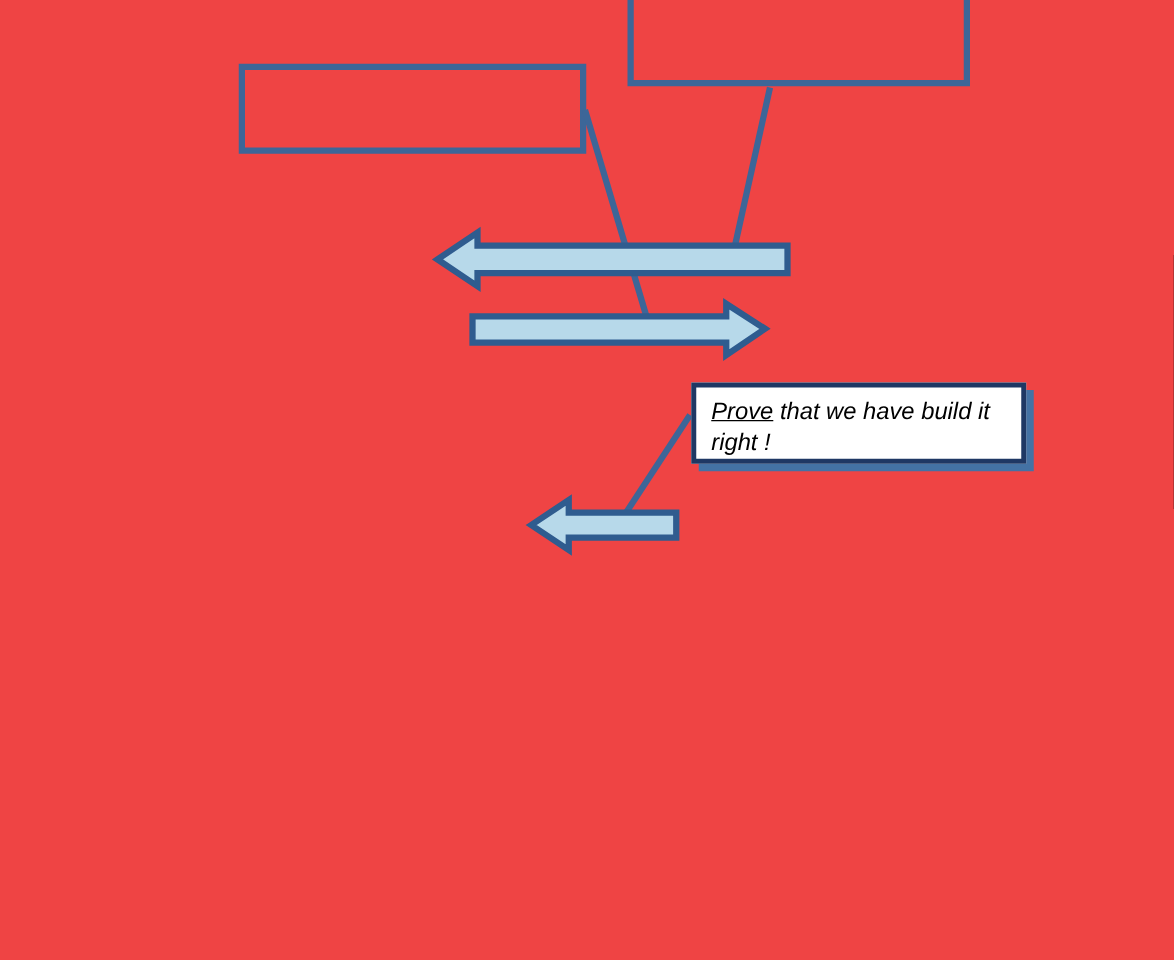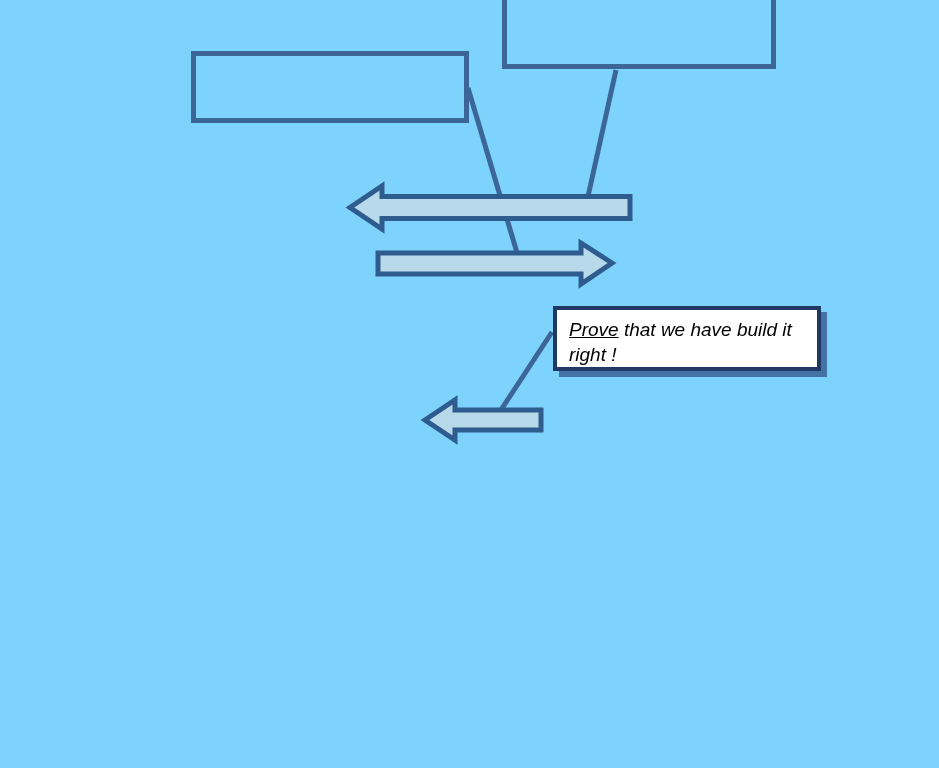--- a/index.html
+++ b/index.html
@@ -14,21 +14,21 @@
     overflow: hidden;
     font-family: "Liberation Sans", sans-serif;
   }
 
   #canvas {
     position: absolute;
     left: 0;
     top: 0;
     width: 939px;
     height: 768px;
-    background: #7dd3fc;
+    background: #ef4444;
   }
 
   
   .rect-box {
     position: absolute;
     box-sizing: border-box;
     background: transparent;
     border: 5px solid #3d6698;
   }
 

